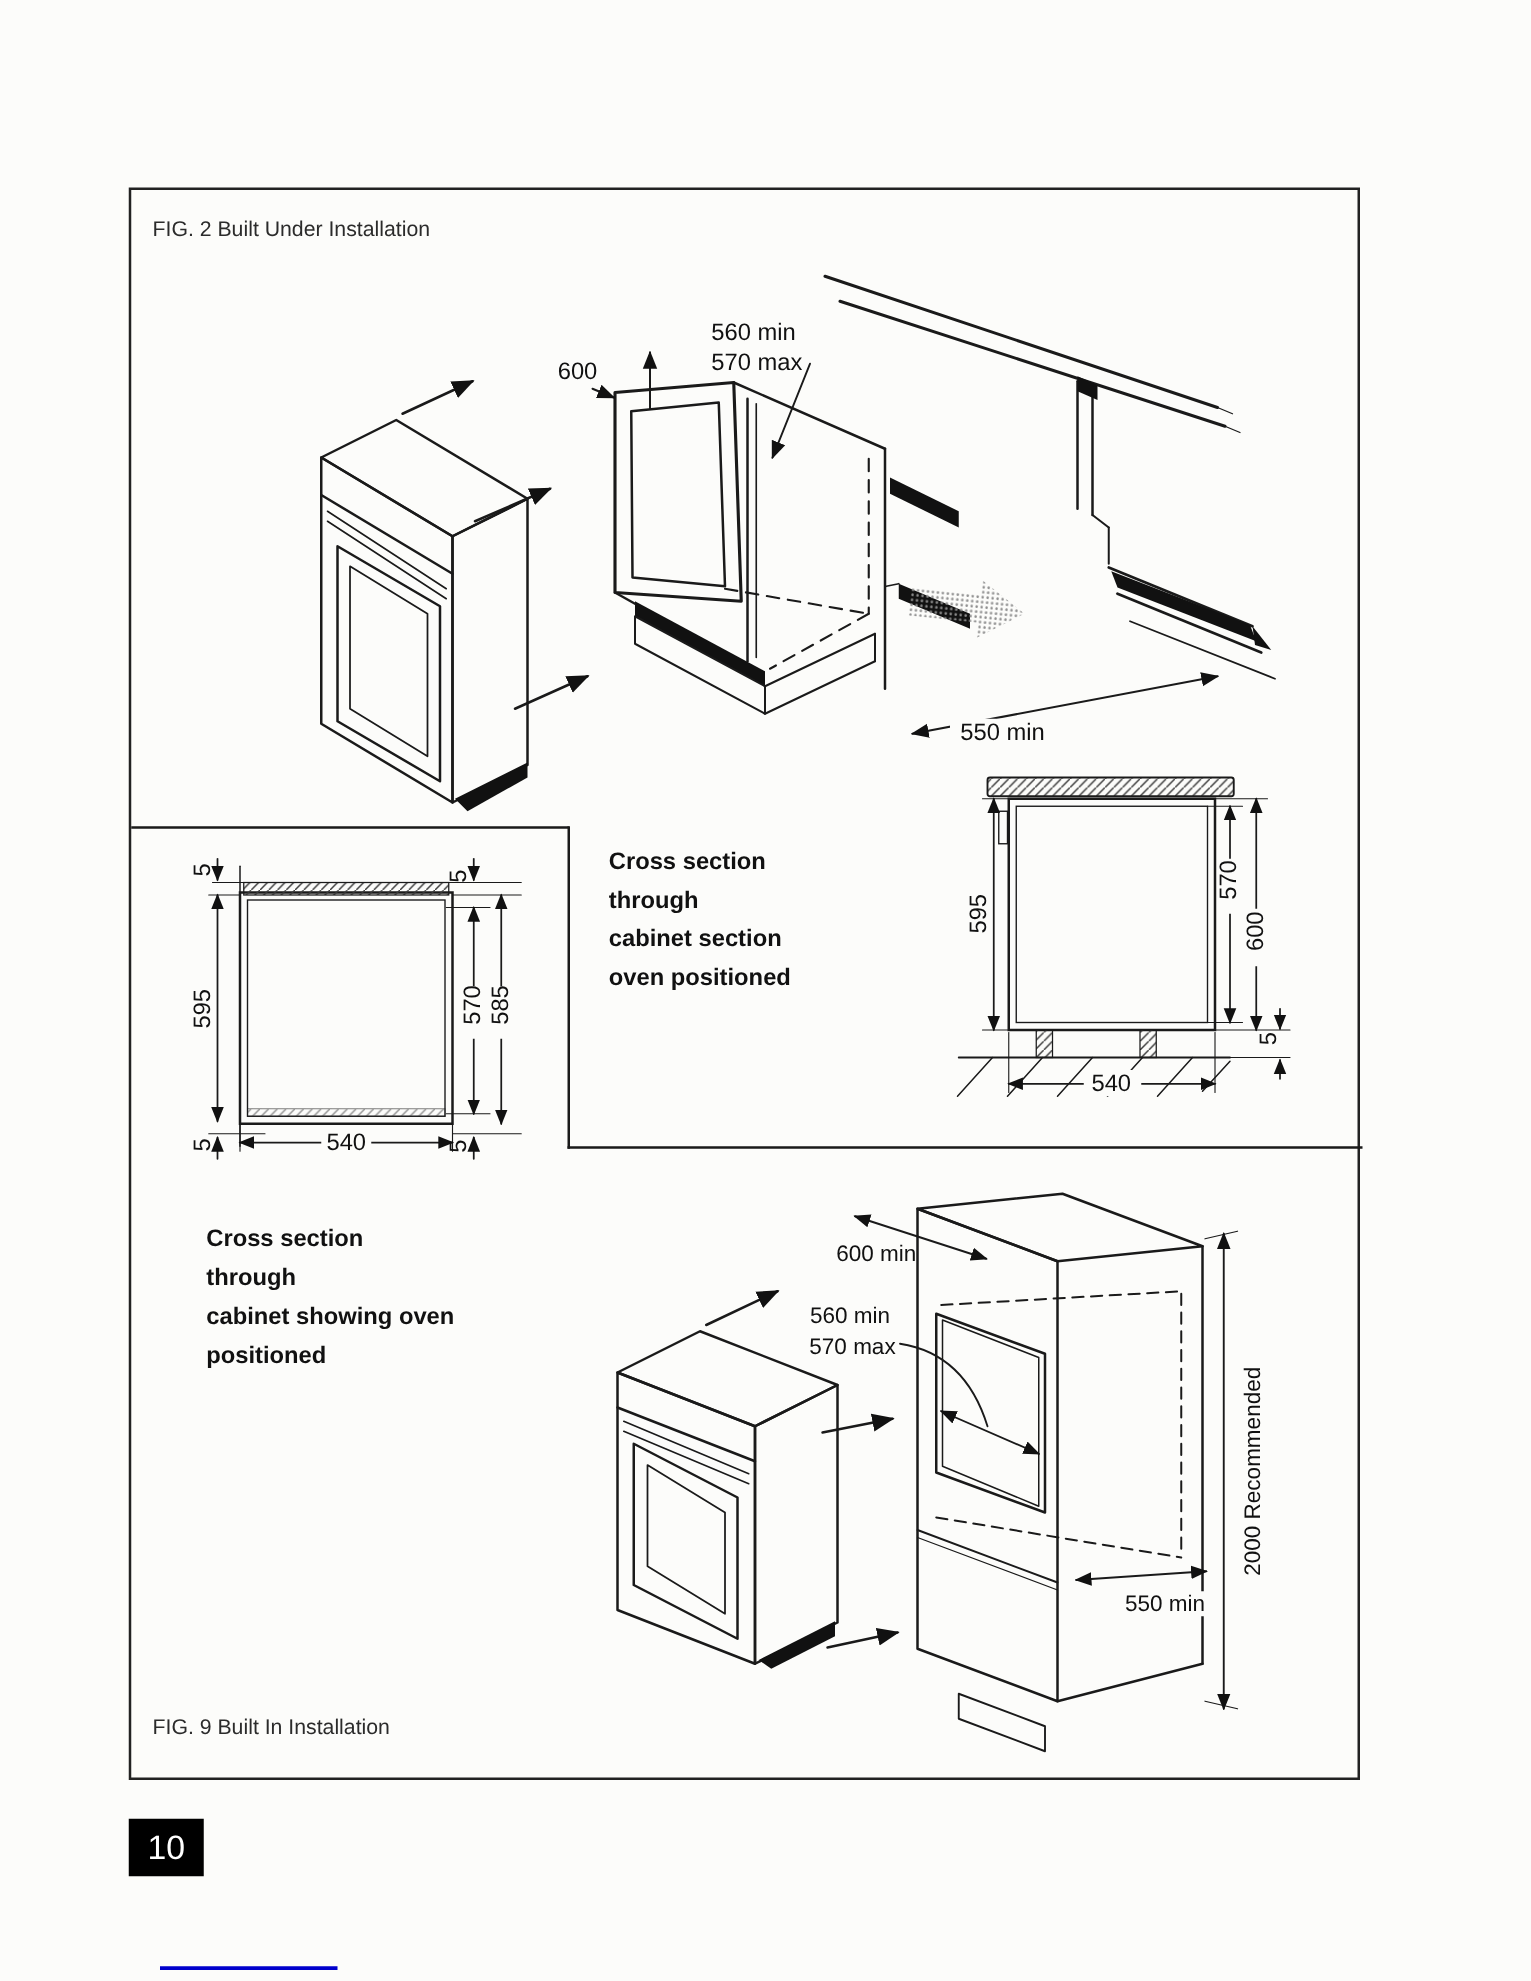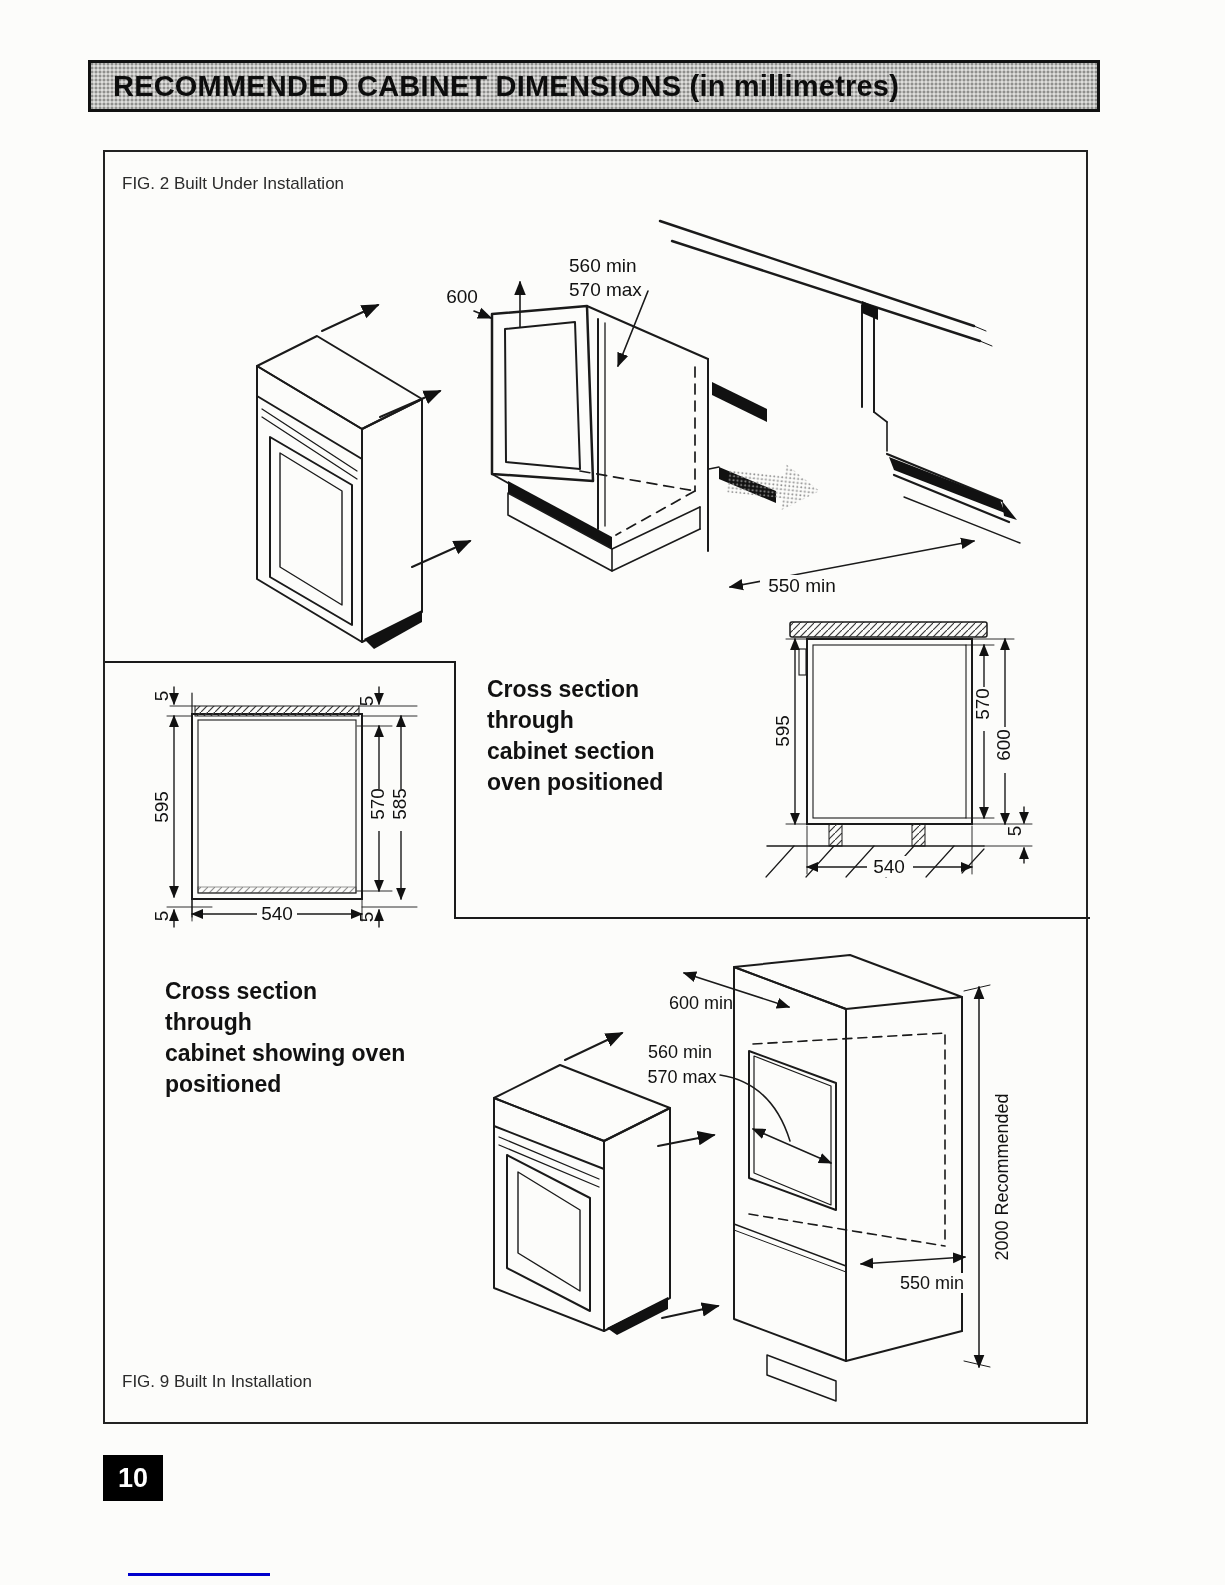--- a/index.html
+++ b/index.html
@@ -12,26 +12,26 @@
     background-image:radial-gradient(circle at 1px 1px,#8f8f8d 1px,transparent 1.3px),
                      radial-gradient(circle at 3px 3px,#dededc 1px,transparent 1.3px);
     background-size:4px 4px;
     display:flex;align-items:center;}
   .banner span{font-weight:bold;font-size:29px;letter-spacing:.2px;color:#0d0d0d;padding-left:22px;white-space:nowrap;}
   
   .frame{position:absolute;left:103px;top:150px;width:985px;height:1274px;
     border:2px solid #222;box-sizing:border-box;background:#fcfcfa;}
   .figcap{position:absolute;font-size:17px;color:#2b2b2b;white-space:nowrap;}
   .divider{position:absolute;background:#1a1a1a;}
-  .xsect-text{position:absolute;font-size:23px;font-weight:bold;line-height:31px;color:#111;}
+  .xsect-text{position:absolute;font-size:19px;font-weight:bold;line-height:31px;color:#111;}
   svg{position:absolute;overflow:visible;}
   svg text{font-family:"Liberation Sans",sans-serif;font-size:19px;fill:#111;}
   svg text.small{font-size:18px;}
   .pagebox{position:absolute;left:103px;top:1455px;width:60px;height:46px;background:#000;
-    color:#fff;font-size:27px;font-weight:bold;text-align:center;line-height:46px;}
+    color:#fff;font-size:27px;font-weight:normal;text-align:center;line-height:46px;}
   .blueline{position:absolute;left:128px;top:1573px;width:142px;height:3px;background:#0000cc;}
 </style>
 </head>
 <body>
 
 <div id="page">
 
   <svg width="0" height="0" style="position:absolute" aria-hidden="true">
     <defs>
       <marker id="ah" viewBox="0 0 10 8" refX="9" refY="4" markerWidth="9" markerHeight="8" orient="auto-start-reverse">
@@ -39,23 +39,20 @@
       </marker>
       <pattern id="hatch" patternUnits="userSpaceOnUse" width="7" height="7">
         <line x1="0" y1="7" x2="7" y2="0" stroke="#3a3a3a" stroke-width="1.2"></line>
       </pattern>
       <pattern id="dots" patternUnits="userSpaceOnUse" width="4" height="4">
         <circle cx="1.3" cy="1.3" r="1" fill="#8e8e8e"></circle>
       </pattern>
     </defs>
   </svg>
 
-  <div class="banner">
-    <span>RECOMMENDED CABINET DIMENSIONS (in millimetres)</span>
-  </div>
 
   <div class="frame">
 
     <div class="figcap" style="left:17px;top:22px">FIG. 2 Built Under Installation</div>
 
     <svg style="left:7px;top:67px" width="980" height="415" viewBox="0 0 980 415">
       <g stroke="#1a1a1a" fill="none" stroke-width="2" stroke-linecap="round" stroke-linejoin="round">
 
         <g>
           <polygon points="145,147 205,117 310,180 250,210"></polygon>

